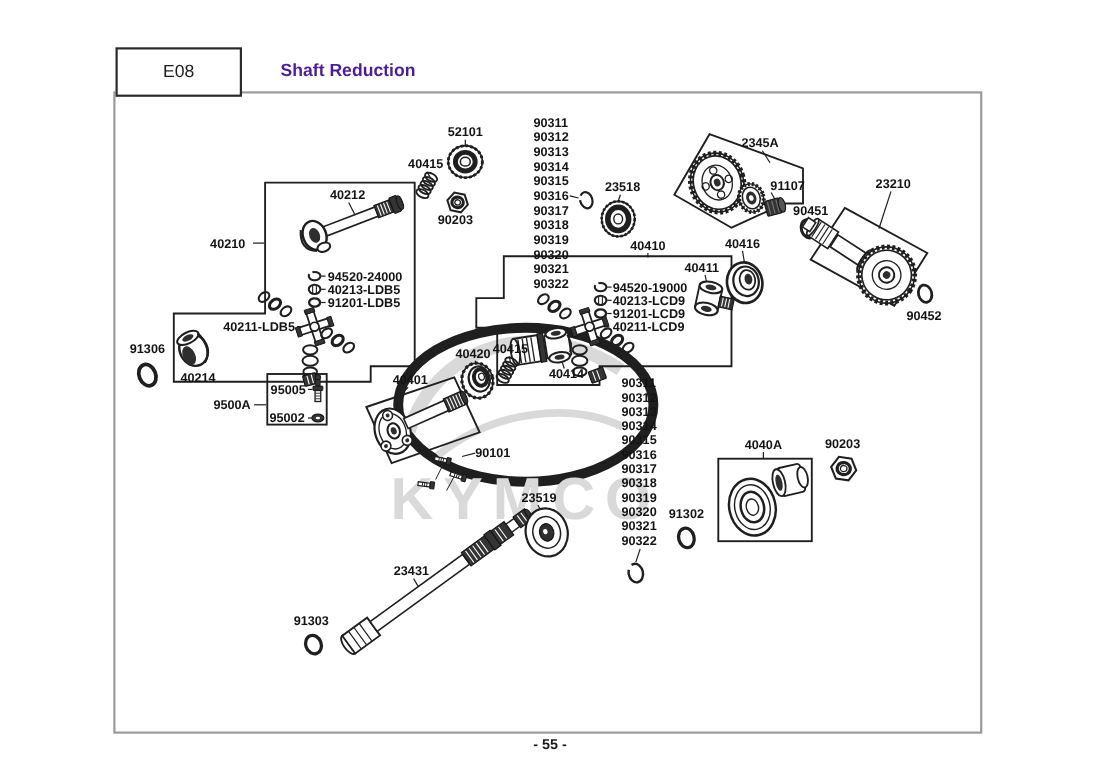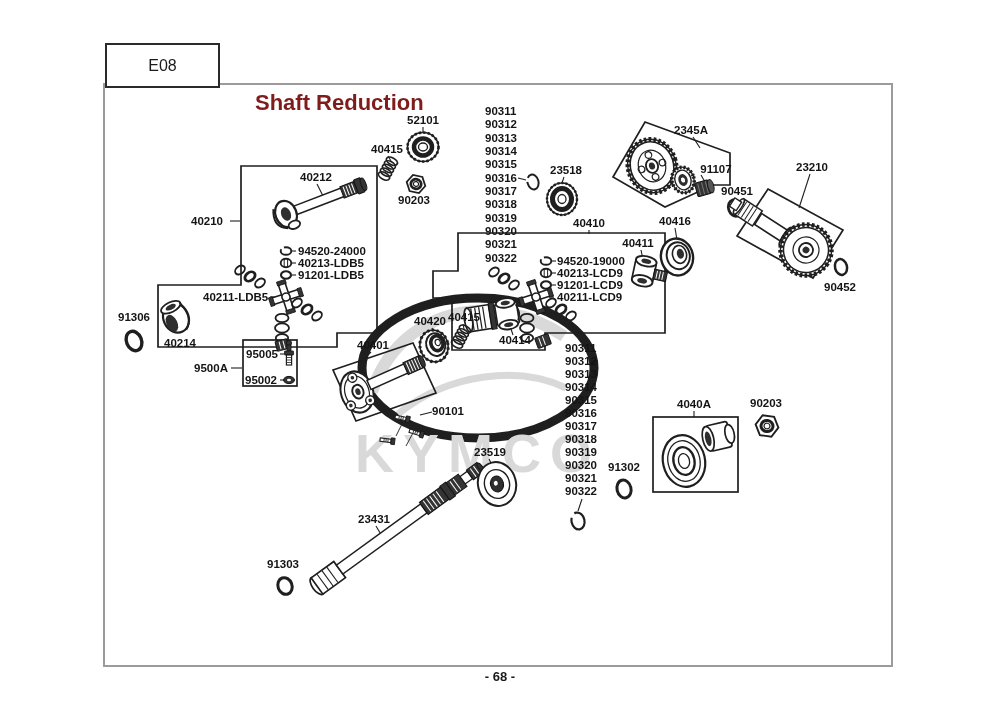--- a/index.html
+++ b/index.html
@@ -3,43 +3,43 @@
 <meta charset="utf-8">
 <style>
   html,body{margin:0;padding:0;background:#fff;}
   .page{position:relative;width:1000px;height:707px;background:#fff;overflow:hidden;
         font-family:"Liberation Sans",sans-serif;}
   .main-border{position:absolute;left:103px;top:83px;width:786px;height:580px;
         border:2px solid #9b9b9b;background:#fff;}
   .header-box{position:absolute;left:105px;top:43px;width:111px;height:41px;
         border:2px solid #2a2a2a;background:#fff;display:flex;align-items:center;
         justify-content:center;font-weight:normal;font-size:16px;color:#1a1a1a;z-index:3;}
-  .title{position:absolute;left:255px;top:56px;font-weight:bold;font-size:22px;
-        color:#7f1d1d;z-index:3;margin-top:34px;}
+  .title{position:absolute;left:255px;top:56px;font-weight:bold;font-size:16px;
+        color:#4c1d95;z-index:3;}
   .footer{position:absolute;left:0;top:669px;width:100%;text-align:center;
         font-weight:bold;font-size:13px;color:#1a1a1a;}
   svg.diagram{position:absolute;left:0;top:0;z-index:2;}
   .lb{font-family:"Liberation Sans",sans-serif;font-weight:bold;font-size:11.5px;fill:#141414;}
   .mid{text-anchor:middle;}
   .ln{fill:none;stroke:#1f1f1f;}
   .pf{fill:#ffffff;stroke:#1f1f1f;}
   .dk{fill:#343434;stroke:#141414;}
   .wmt{font-family:"Liberation Sans",sans-serif;font-weight:bold;
        font-size:54px;letter-spacing:9px;fill:#d9d9d9;}
 </style>
 </head>
 <body>
 
 <div class="page">
   <div class="main-border"></div>
   <div class="header-box">
     <span>E08</span>
   </div>
   <div class="title">Shaft Reduction</div>
-  <div class="footer">- 68 -</div>
+  <div class="footer">- 55 -</div>
 
   <svg class="diagram" width="1000" height="707" viewBox="0 0 1000 707">
 
     <defs>
       <g id="coil">
         <ellipse cx="0" rx="3.4" ry="6" class="ln" stroke-width="1.7"></ellipse>
         <ellipse cx="4.2" rx="3.4" ry="6" class="ln" stroke-width="1.7"></ellipse>
         <ellipse cx="8.4" rx="3.4" ry="6" class="ln" stroke-width="1.7"></ellipse>
         <ellipse cx="12.6" rx="3.4" ry="6" class="ln" stroke-width="1.7"></ellipse>
         <ellipse cx="16.8" rx="3.4" ry="6" class="ln" stroke-width="1.7"></ellipse>

